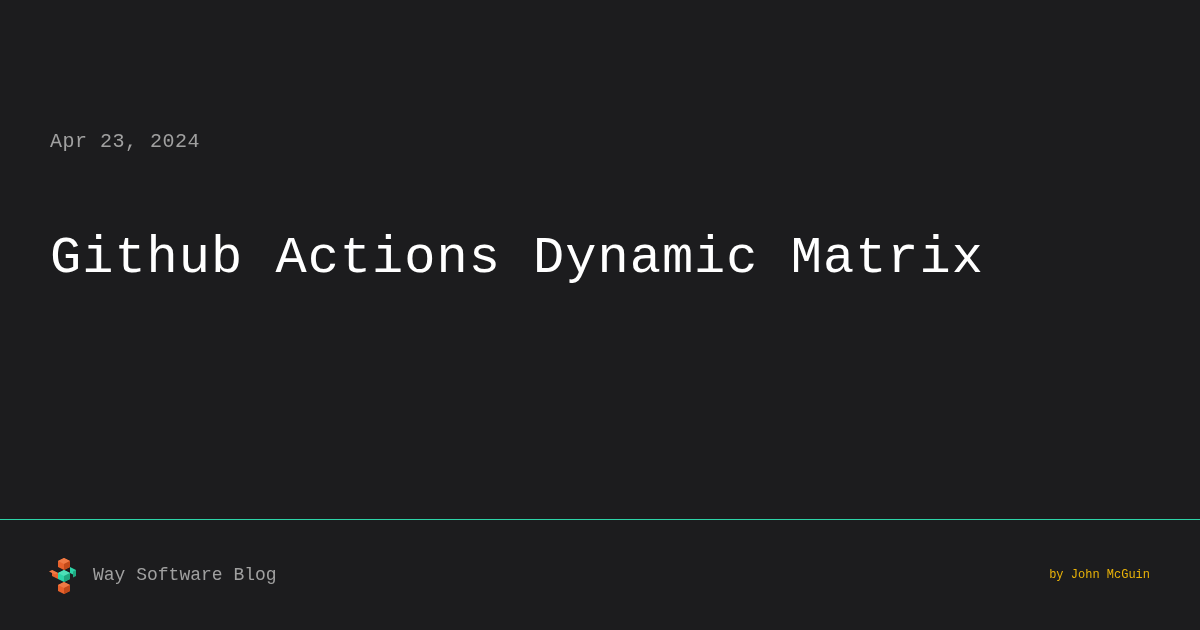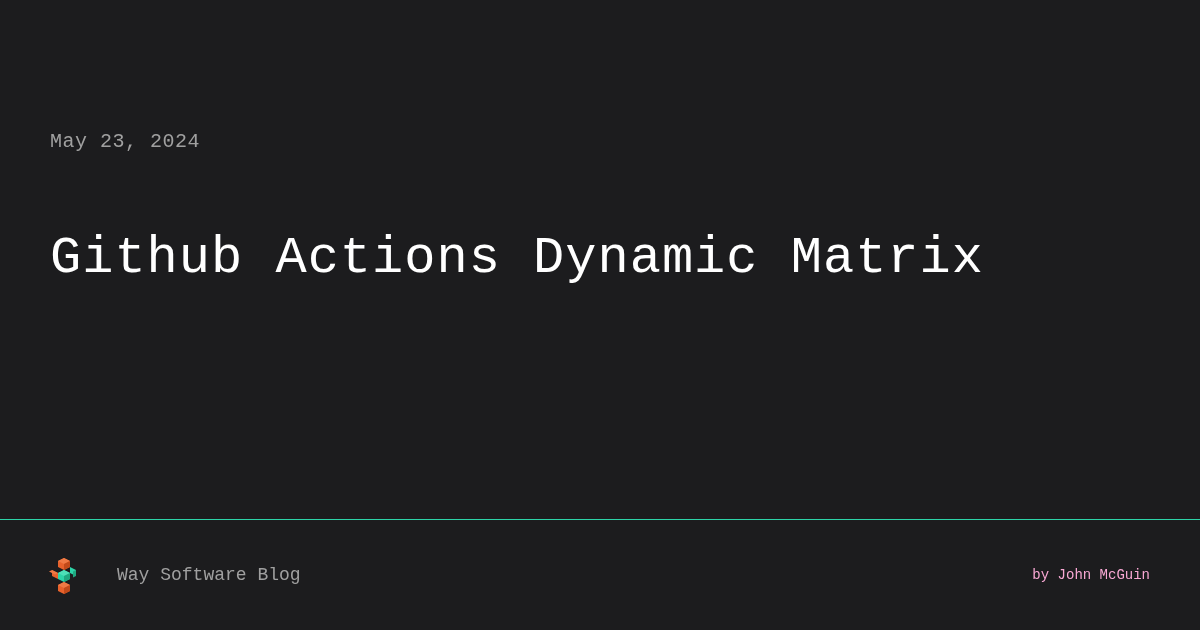--- a/index.html
+++ b/index.html
@@ -50,46 +50,46 @@
       display: flex;
       justify-content: space-between;
       align-items: center;
       padding: 30px 50px 30px 45px;
       height: 110px;
     }
     
     .footer-left {
       display: flex;
       align-items: center;
-      gap: 34px;
+      gap: 10px;
     }
     
     .logo-icon {
       width: 38px;
       height: 38px;
       position: relative;
     }
     
     .blog-name {
       font-size: 18px;
       color: #a0a0a0;
       font-weight: 400;
     }
     
     .author {
-      font-size: 14px;
-      color: #f9a8d4;
+      font-size: 12px;
+      color: #eab308;
       font-weight: 400;
     }
   </style>
 </head>
 <body>
 
 <div class="main-content">
-  <div class="date">May 23, 2024</div>
+  <div class="date">Apr 23, 2024</div>
   <h1 class="title">Github Actions Dynamic Matrix</h1>
 </div>
 
 <div class="divider"></div>
 
 <div class="footer">
   <div class="footer-left">
     <div class="logo-icon">
       <svg width="38" height="38" viewBox="0 0 38 38">
 

